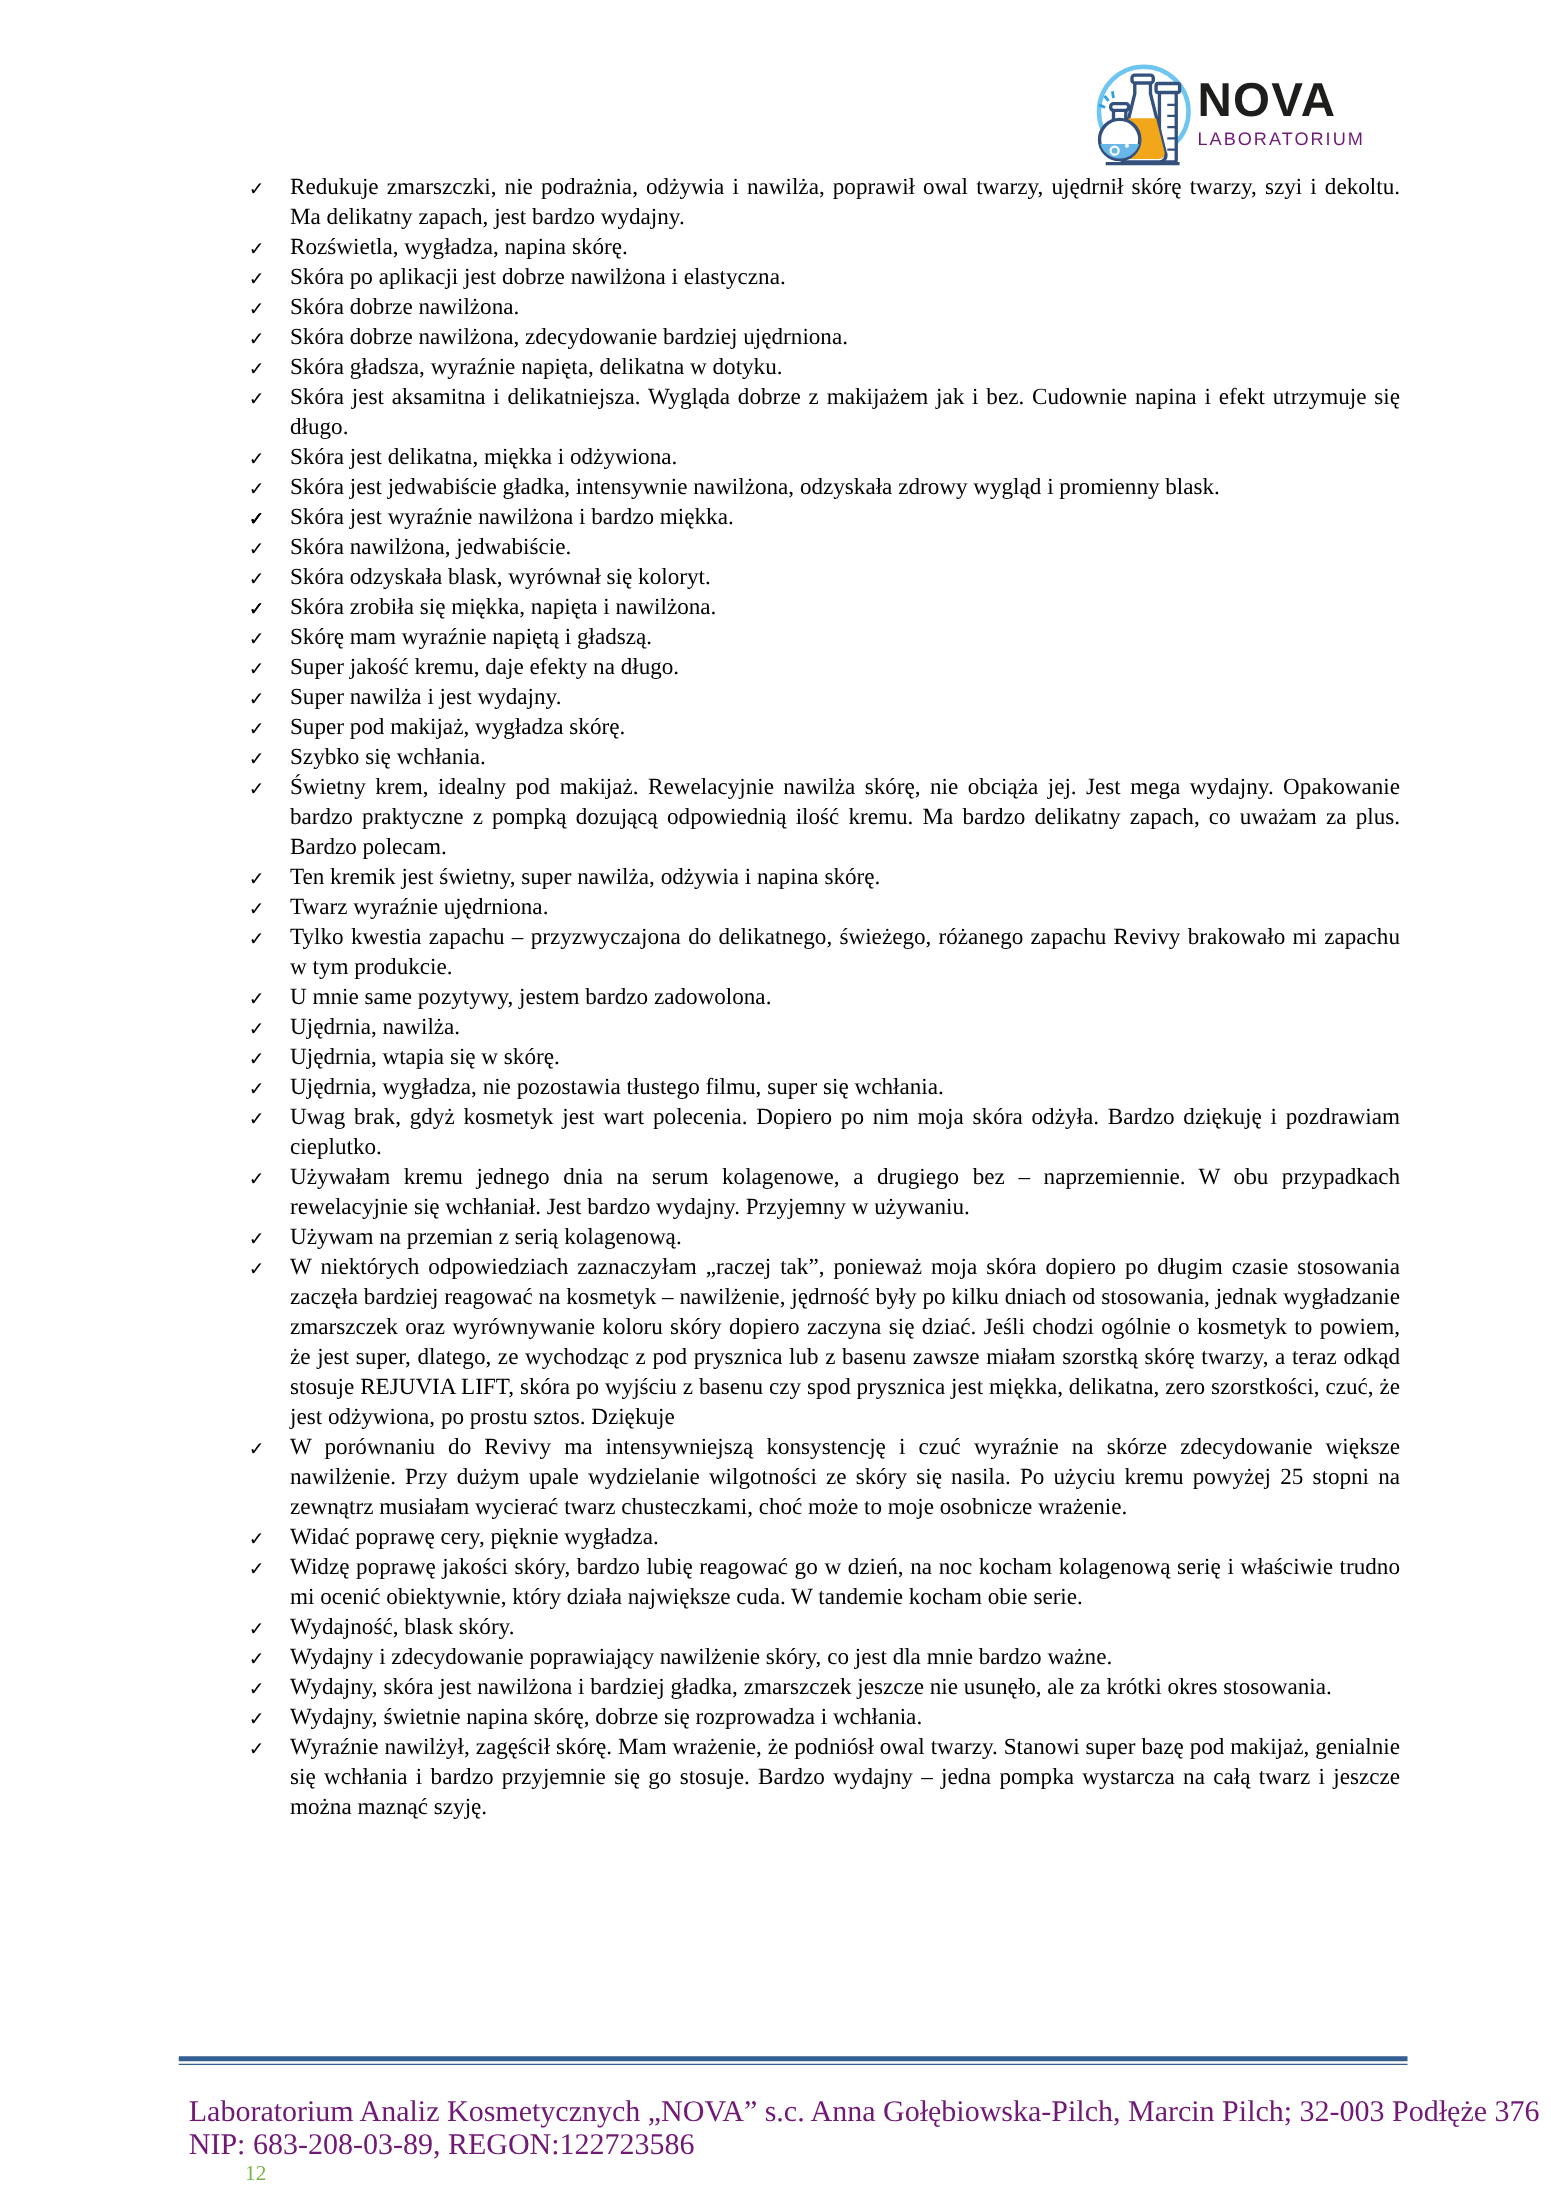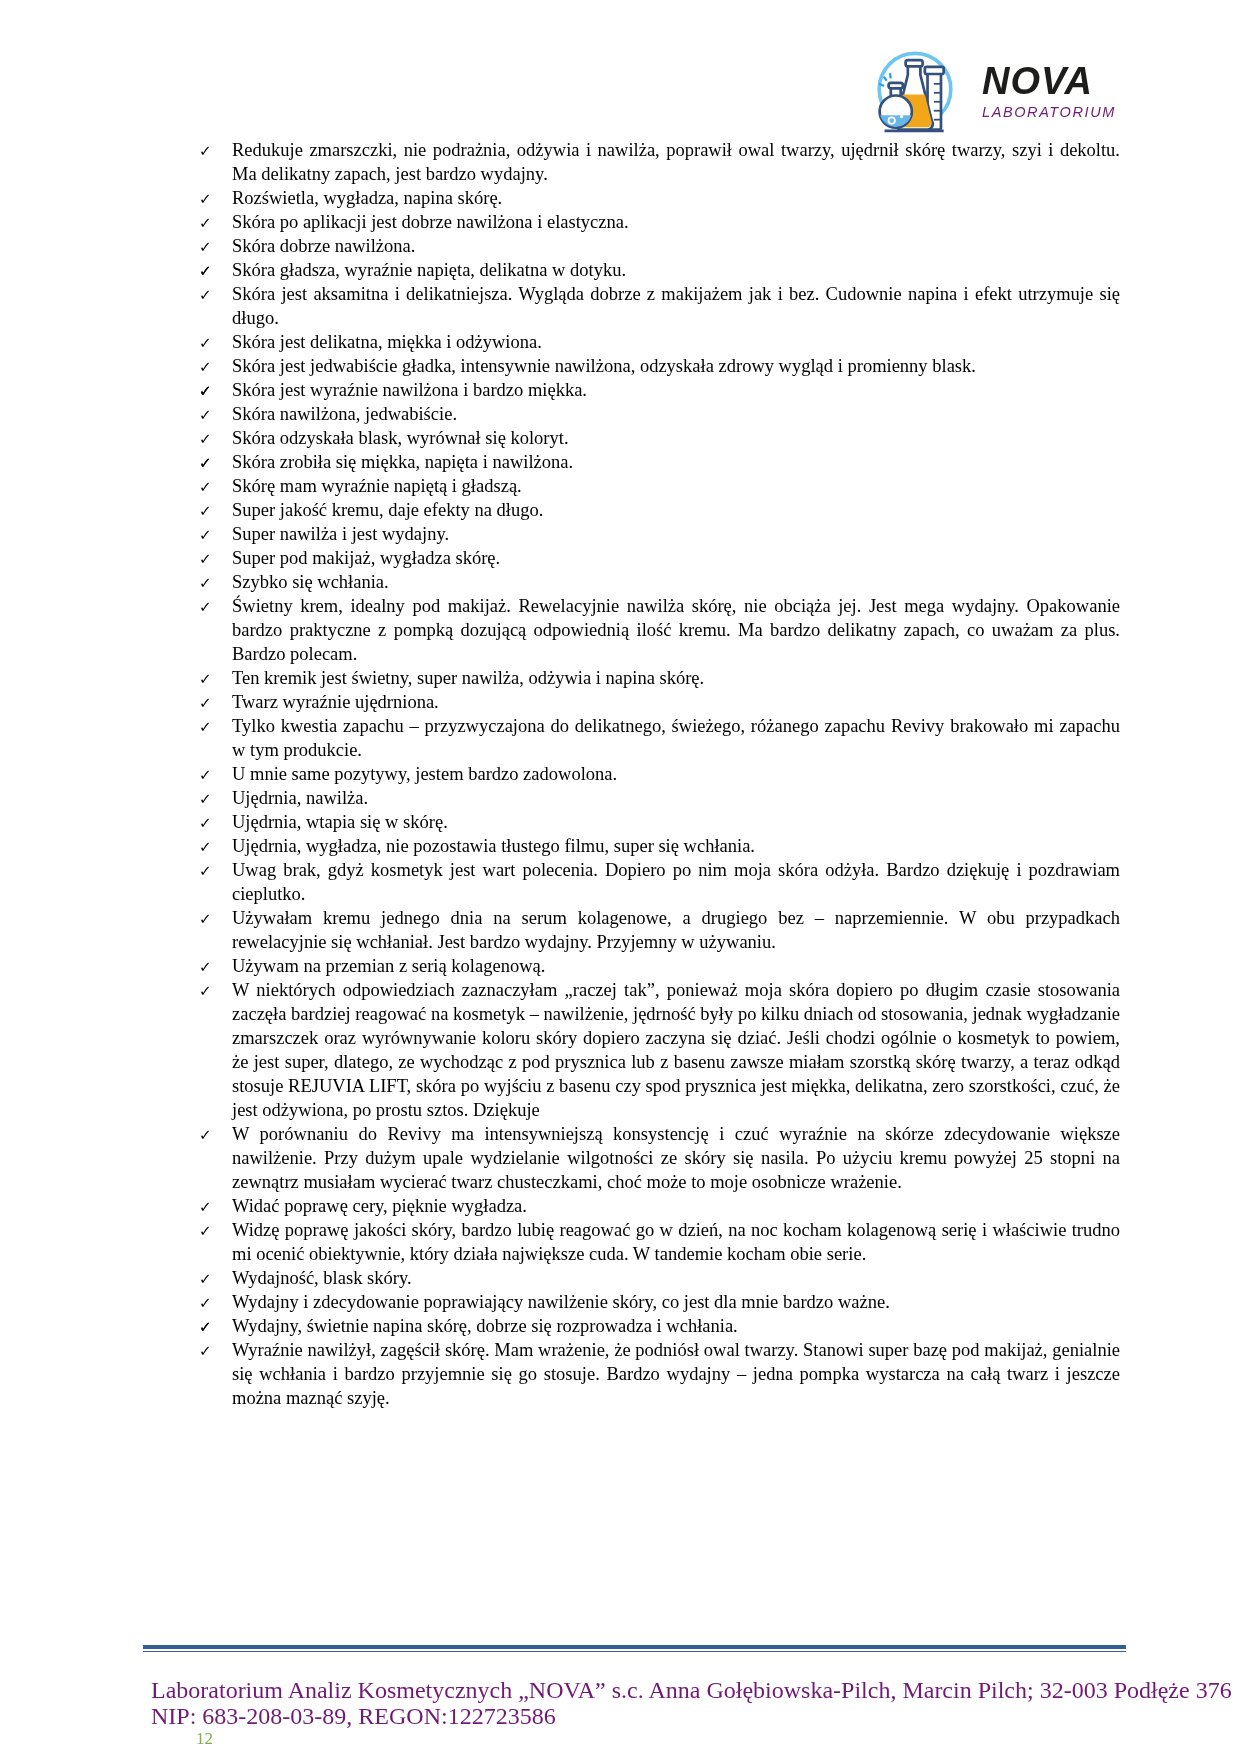--- a/index.html
+++ b/index.html
@@ -13,22 +13,21 @@
     overflow:hidden;
   }
 
   
   .logo{
     position:absolute;
     top:46px;
     left:872px;
     display:flex;
     align-items:center;
-    gap:24px;
-    font-style:italic;
+    gap:0;
   }
   .logo-icon{width:86px;height:90px;display:block;}
   .logo-text{display:flex;flex-direction:column;justify-content:center;}
   .logo-name{
     font-family:"Liberation Sans","DejaVu Sans",sans-serif;
     font-weight:800;
     font-size:38px;
     line-height:1;
     letter-spacing:1px;
     color:#1d1d1b;
@@ -139,21 +138,21 @@
       <div class="logo-name">NOVA</div>
       <div class="logo-sub">LABORATORIUM</div>
     </div>
   </div>
 
   <ul class="reviews" id="review-list">
       <li><span class="check">✓</span><span>Redukuje zmarszczki, nie podrażnia, odżywia i nawilża, poprawił owal twarzy, ujędrnił skórę twarzy, szyi i dekoltu. Ma delikatny zapach, jest bardzo wydajny.</span></li>
       <li><span class="check">✓</span><span>Rozświetla, wygładza, napina skórę.</span></li>
       <li><span class="check">✓</span><span>Skóra po aplikacji jest dobrze nawilżona i elastyczna.</span></li>
       <li><span class="check">✓</span><span>Skóra dobrze nawilżona.</span></li>
-      <li><span class="check">✓</span></li>
+      <li><span class="check">✓</span><span>Skóra dobrze nawilżona, zdecydowanie bardziej ujędrniona.</span></li>
       <li><span class="check">✓</span><span>Skóra gładsza, wyraźnie napięta, delikatna w dotyku.</span></li>
       <li><span class="check">✓</span><span>Skóra jest aksamitna i delikatniejsza. Wygląda dobrze z makijażem jak i bez. Cudownie napina i efekt utrzymuje się długo.</span></li>
       <li><span class="check">✓</span><span>Skóra jest delikatna, miękka i odżywiona.</span></li>
       <li><span class="check">✓</span><span>Skóra jest jedwabiście gładka, intensywnie nawilżona, odzyskała zdrowy wygląd i promienny blask.</span></li>
       <li><span class="check">✓</span></li>
       <li><span class="check">✓</span></li>
       <li><span class="check">✓</span><span>Skóra jest wyraźnie nawilżona i bardzo miękka.</span></li>
       <li><span class="check">✓</span><span>Skóra nawilżona, jedwabiście.</span></li>
       <li><span class="check">✓</span><span>Skóra odzyskała blask, wyrównał się koloryt.</span></li>
       <li><span class="check">✓</span></li>
@@ -173,21 +172,21 @@
       <li><span class="check">✓</span><span>Ujędrnia, wygładza, nie pozostawia tłustego filmu, super się wchłania.</span></li>
       <li><span class="check">✓</span><span>Uwag brak, gdyż kosmetyk jest wart polecenia. Dopiero po nim moja skóra odżyła. Bardzo dziękuję i pozdrawiam cieplutko.</span></li>
       <li><span class="check">✓</span><span>Używałam kremu jednego dnia na serum kolagenowe, a drugiego bez – naprzemiennie. W obu przypadkach rewelacyjnie się wchłaniał. Jest bardzo wydajny. Przyjemny w używaniu.</span></li>
       <li><span class="check">✓</span><span>Używam na przemian z serią kolagenową.</span></li>
       <li><span class="check">✓</span><span>W niektórych odpowiedziach zaznaczyłam „raczej tak”, ponieważ moja skóra dopiero po długim czasie stosowania zaczęła bardziej reagować na kosmetyk – nawilżenie, jędrność były po kilku dniach od stosowania, jednak wygładzanie zmarszczek oraz wyrównywanie koloru skóry dopiero zaczyna się dziać. Jeśli chodzi ogólnie o kosmetyk to powiem, że jest super, dlatego, ze wychodząc z pod prysznica lub z basenu zawsze miałam szorstką skórę twarzy, a teraz odkąd stosuje REJUVIA LIFT, skóra po wyjściu z basenu czy spod prysznica jest miękka, delikatna, zero szorstkości, czuć, że jest odżywiona, po prostu sztos. Dziękuje</span></li>
       <li><span class="check">✓</span><span>W porównaniu do Revivy ma intensywniejszą konsystencję i czuć wyraźnie na skórze zdecydowanie większe nawilżenie. Przy dużym upale wydzielanie wilgotności ze skóry się nasila. Po użyciu kremu powyżej 25 stopni na zewnątrz musiałam wycierać twarz chusteczkami, choć może to moje osobnicze wrażenie.</span></li>
       <li><span class="check">✓</span><span>Widać poprawę cery, pięknie wygładza.</span></li>
       <li><span class="check">✓</span><span>Widzę poprawę jakości skóry, bardzo lubię reagować go w dzień, na noc kocham kolagenową serię i właściwie trudno mi ocenić obiektywnie, który działa największe cuda. W tandemie kocham obie serie.</span></li>
       <li><span class="check">✓</span><span>Wydajność, blask skóry.</span></li>
       <li><span class="check">✓</span><span>Wydajny i zdecydowanie poprawiający nawilżenie skóry, co jest dla mnie bardzo ważne.</span></li>
-      <li><span class="check">✓</span></li>
+      <li><span class="check">✓</span><span>Wydajny, skóra jest nawilżona i bardziej gładka, zmarszczek jeszcze nie usunęło, ale za krótki okres stosowania.</span></li>
       <li><span class="check">✓</span><span>Wydajny, świetnie napina skórę, dobrze się rozprowadza i wchłania.</span></li>
       <li><span class="check">✓</span><span>Wyraźnie nawilżył, zagęścił skórę. Mam wrażenie, że podniósł owal twarzy. Stanowi super bazę pod makijaż, genialnie się wchłania i bardzo przyjemnie się go stosuje. Bardzo wydajny – jedna pompka wystarcza na całą twarz i jeszcze można maznąć szyję.</span></li>
     </ul>
 
   <div class="footer-rule"></div>
   <div class="footer-line footer-company">Laboratorium Analiz Kosmetycznych „NOVA” s.c. Anna Gołębiowska-Pilch, Marcin Pilch; 32-003 Podłęże 376</div>
   <div class="footer-line footer-nip">NIP: 683-208-03-89, REGON:122723586</div>
   <div class="page-number">12</div>
 
 </div>

